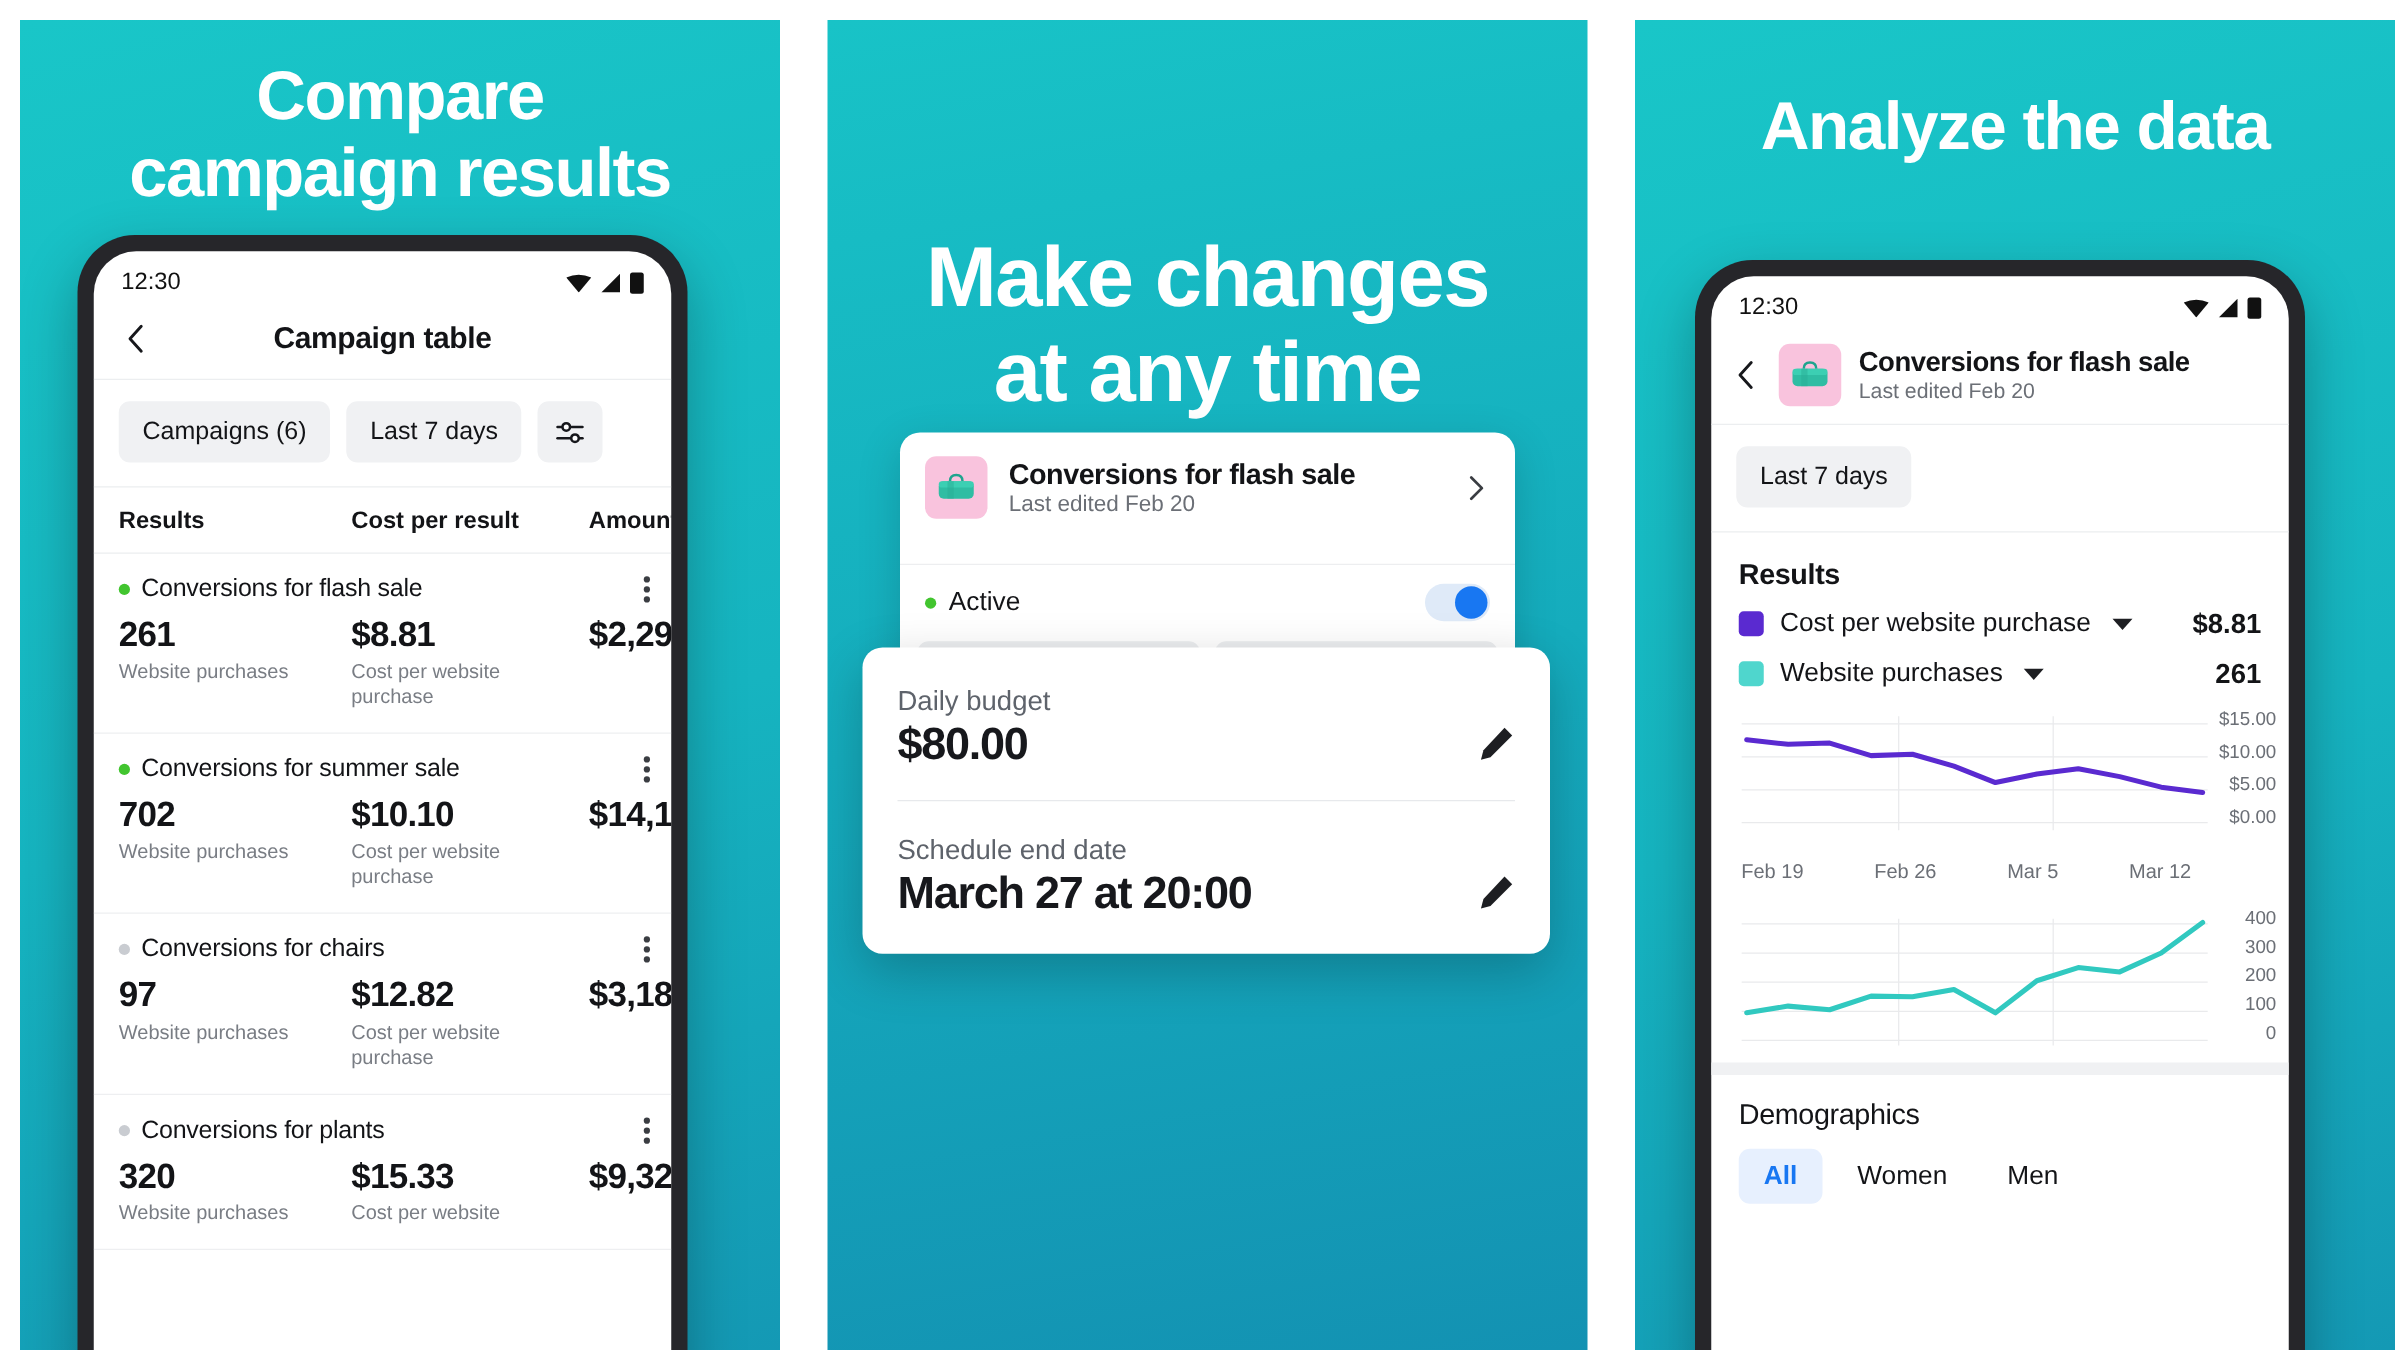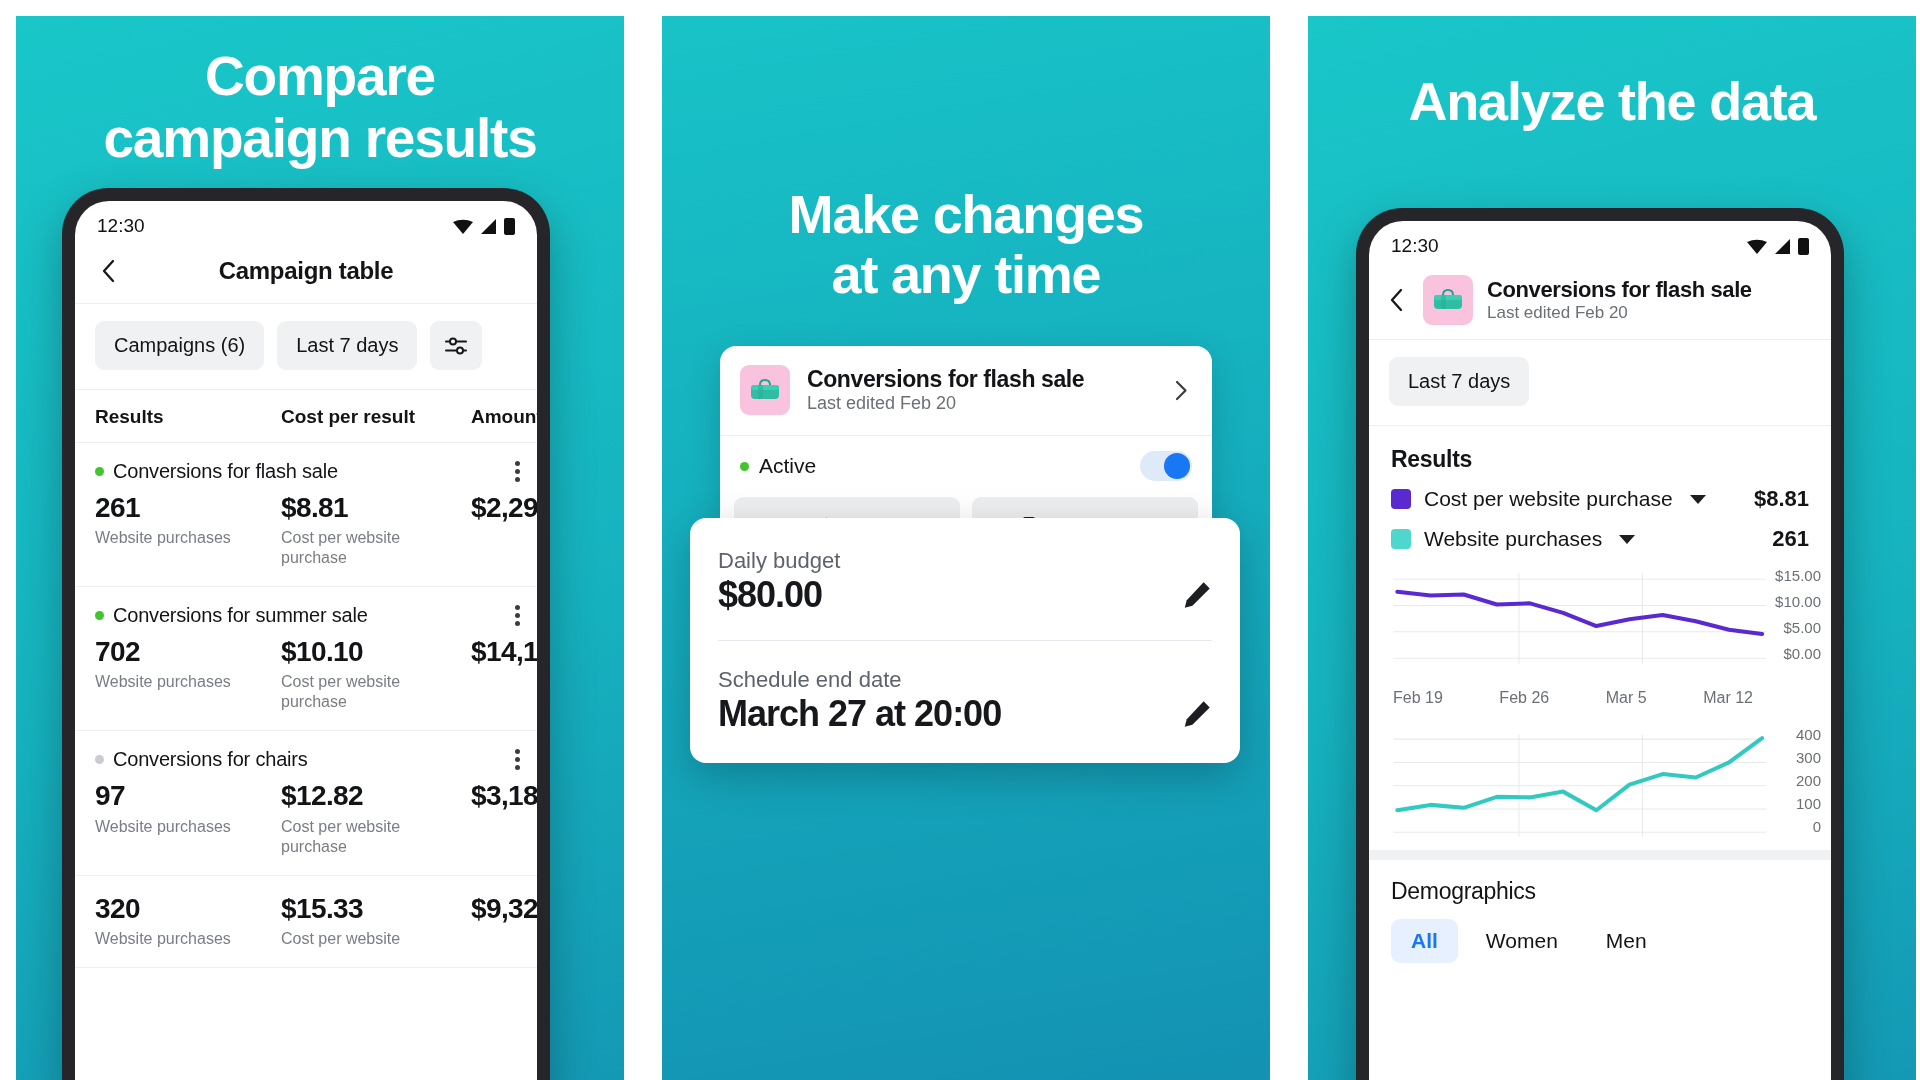--- a/index.html
+++ b/index.html
@@ -25,21 +25,21 @@
 
   .headline {
     position: absolute; left: 0; right: 0;
     text-align: center;
     color: #ffffff;
     font-weight: bold;
     letter-spacing: -1.2px;
     line-height: 1.12;
   }
   .p1 .headline { top: 30px; font-size: 55px; }
-  .p2 .headline { top: 168px; font-size: 54px; }
+  .p2 .headline { top: 168px; font-size: 68px; }
   .p3 .headline { top: 55px; font-size: 54px; }
 
   
   .phone {
     position: absolute;
     width: 488px;
     border-radius: 46px;
     background: #26262a;
     padding: 13px;
     box-shadow: 0 18px 46px rgba(0,0,0,.28);
@@ -140,21 +140,21 @@
   .card-top { left: 58px; top: 330px; width: 492px; overflow: hidden; }
   .card-top .hdr { display: flex; align-items: center; gap: 17px; padding: 19px 20px 20px 20px; }
   .card-top .hdr .ttl { flex: 1; min-width: 0; }
   .card-top .hdr .ttl .t1 { font-size: 23px; font-weight: bold; color: #131417; letter-spacing: -.4px; }
   .card-top .hdr .ttl .t2 { font-size: 18px; color: #6b6f76; margin-top: 3px; }
   .chev-right { width: 22px; height: 22px; flex: 0 0 22px; display: flex; align-items: center; justify-content: center; }
   .card-top .statusrow {
     display: flex; align-items: center; gap: 10px;
     padding: 15px 20px 16px 20px;
     border-top: 1px solid #edeef0;
-    font-size: 21px; color: #131417;
+    font-size: 21px; color: #131417; margin-top: 16px;
   }
   .switch {
     margin-left: auto;
     width: 52px; height: 30px; border-radius: 16px;
     background: #dfeaf8; position: relative; cursor: pointer;
   }
   .switch i { position: absolute; right: 2px; top: 2px; width: 26px; height: 26px; border-radius: 50%; background: #1877f2; display: block; }
   .btnrow { display: flex; gap: 12px; padding: 0 14px 14px 14px; }
   .btn2 {
     flex: 1; background: #eceef0; border-radius: 9px;
@@ -316,20 +316,29 @@
                 <div class="cell col-b">
                   <div class="big">$12.82</div>
                   <div class="sub">Cost per website purchase</div>
                 </div>
                 <div class="cell col-c">
                   <div class="big">$3,18</div>
                 </div>
               </div>
             </div>
             <div class="trow">
+              <div class="trow-name">
+                <span class="dot off"></span>
+                <span>Conversions for plants</span>
+                <span class="kebab">
+                  <i></i>
+                  <i></i>
+                  <i></i>
+                </span>
+              </div>
               <div class="trow-cells">
                 <div class="cell col-a">
                   <div class="big">320</div>
                   <div class="sub">Website purchases</div>
                 </div>
                 <div class="cell col-b">
                   <div class="big">$15.33</div>
                   <div class="sub">Cost per website</div>
                 </div>
                 <div class="cell col-c">

